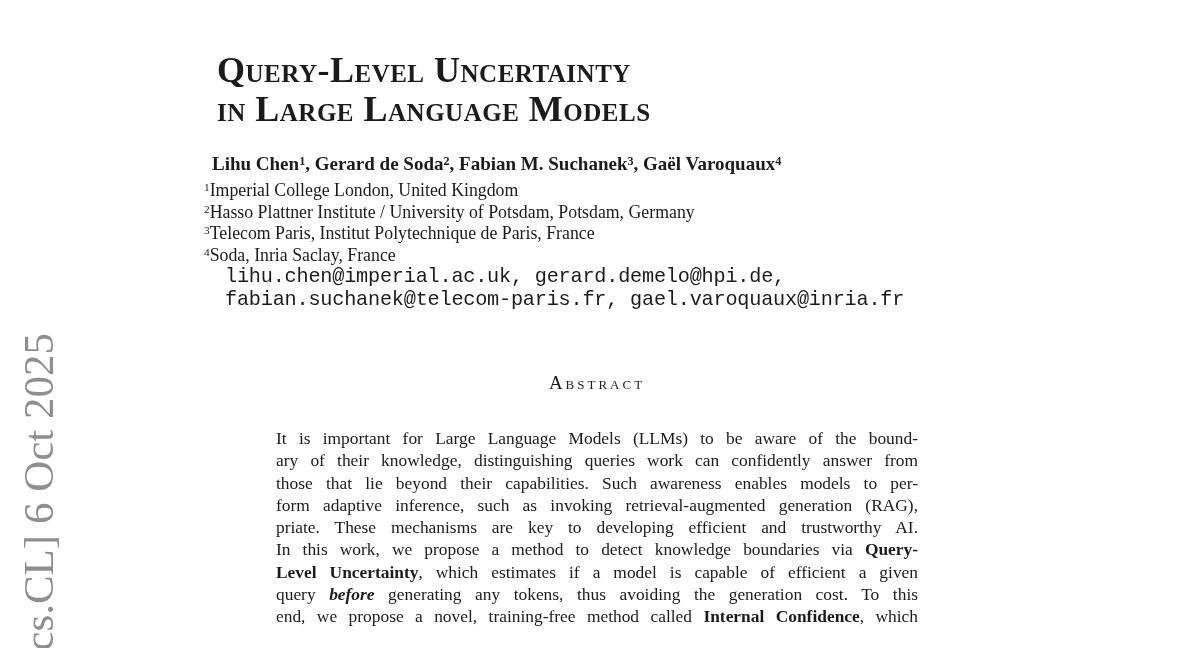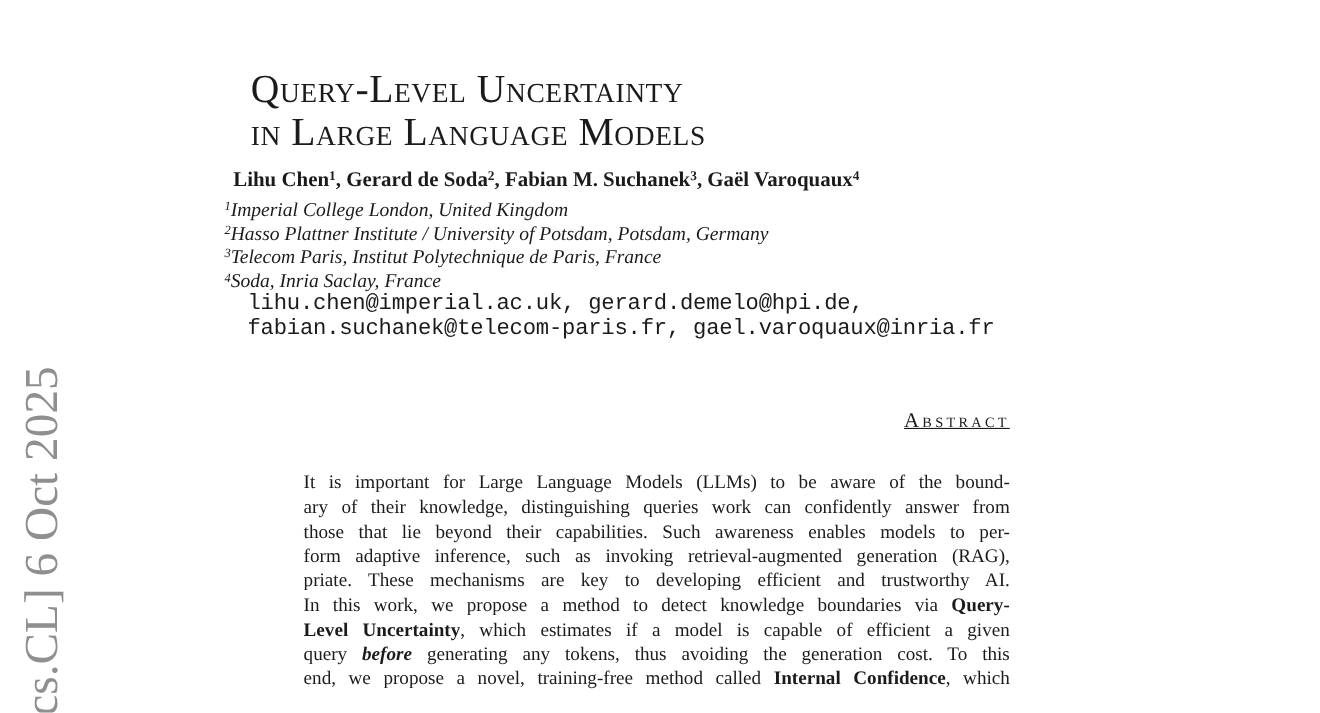--- a/index.html
+++ b/index.html
@@ -30,24 +30,24 @@
     font-size: 43px;
     line-height: 1;
     white-space: nowrap;
     color: var(--watermark);
   }
 
   .title {
     position: absolute;
     left: 212px;
     top: 46px;
-    margin: 16px;
+    margin: 5px;
     font-size: 36px;
     line-height: 39px;
-    font-weight: normal;
+    font-weight: bold;
     font-variant: small-caps;
     letter-spacing: 0.5px;
     color: var(--ink);
   }
   .title .tline { display: block; white-space: nowrap; }
 
   .authors {
     position: absolute;
     left: 212px;
     top: 153px;
@@ -56,21 +56,20 @@
     font-weight: bold;
     white-space: nowrap;
   }
 
   .affiliations {
     position: absolute;
     left: 204px;
     top: 180px;
     font-size: 17.8px;
     line-height: 21.7px;
-    font-style: italic;
   }
   .affil { white-space: nowrap; }
 
   sup {
     font-size: 64%;
     vertical-align: baseline;
     position: relative;
     top: -0.45em;
     line-height: 0;
   }
@@ -84,25 +83,24 @@
     line-height: 22.6px;
     letter-spacing: -0.2px;
   }
   .email-line { white-space: nowrap; margin-left: 21px; }
 
   .abstract-heading {
     position: absolute;
     left: 276px;
     top: 372px;
     width: 642px;
-    text-align: right;
+    text-align: center;
     font-variant: small-caps;
     font-size: 19px;
     letter-spacing: 3px;
-    text-decoration: underline;
   }
 
   .abstract-body {
     position: absolute;
     left: 276px;
     top: 427px;
     width: 642px;
     font-size: 17.4px;
     line-height: 22.3px;
   }

